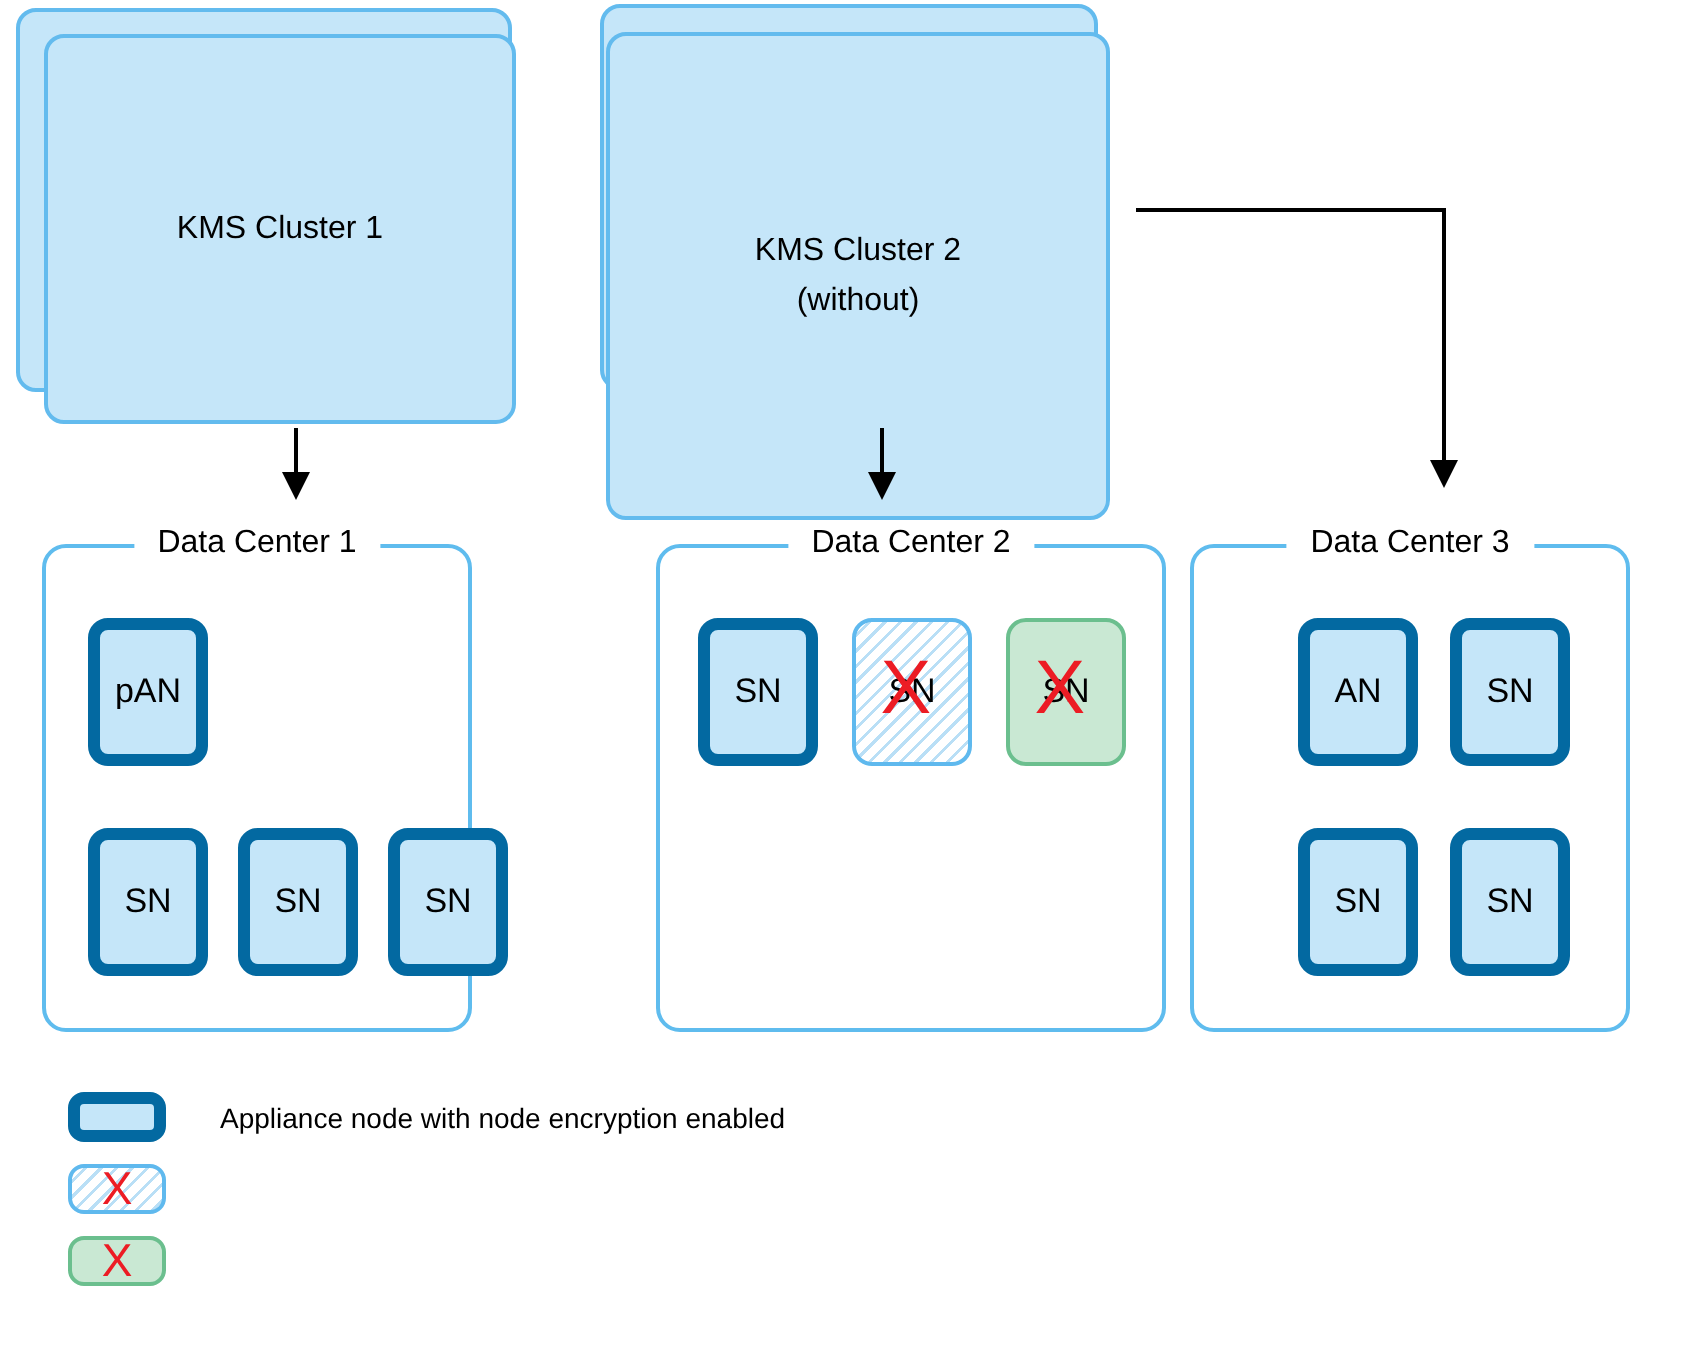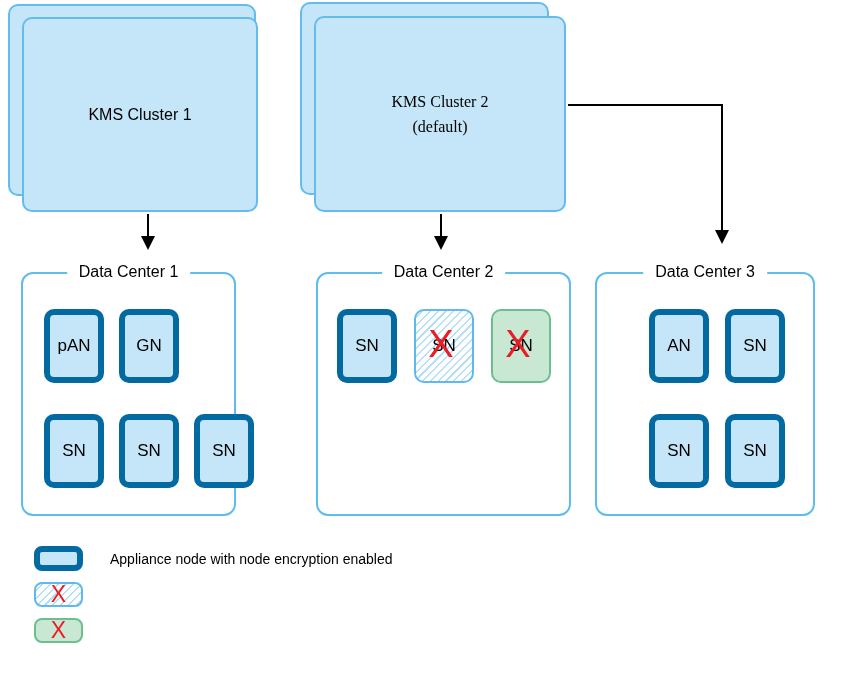--- a/index.html
+++ b/index.html
@@ -13,37 +13,37 @@
     position:absolute; background:#c5e6f9; border:2px solid #63bbee; border-radius:10px;
     box-sizing:border-box;
   }
   .cluster-front {
     display:flex; flex-direction:column; align-items:center; justify-content:center;
     font-size:16px; line-height:25px; text-align:center;
   }
   .c1-back { left:8px; top:4px; width:248px; height:192px; }
   .c1-front { left:22px; top:17px; width:236px; height:195px; }
   .c2-back { left:300px; top:2px; width:249px; height:193px; }
-  .c2-front { left:314px; top:16px; width:252px; height:196px;font-family:Liberation Serif, serif; }
+  .c2-front { left:303px; top:16px; width:252px; height:244px; }
 
   
   .line { position:absolute; background:#000; }
   .arrowhead-down {
     position:absolute; width:0; height:0;
     border-left:7px solid transparent; border-right:7px solid transparent;
     border-top:14px solid #000;
   }
 
   
   .dc {
     position:absolute; top:272px; height:244px; background:#fff;
     border:2px solid #5fbcee; border-radius:12px; box-sizing:border-box;
   }
   .dc1 { left:21px;  width:215px; }
-  .dc2 { left:316px; width:255px; }
+  .dc2 { left:328px; width:255px; }
   .dc3 { left:595px; width:220px; }
   .dc-title {
     position:absolute; top:-11px; left:50%; transform:translateX(-50%);
     background:#fff; padding:0 12px; font-size:16px; white-space:nowrap;
   }
 
   
   .node {
     position:absolute; width:60px; height:74px; border-radius:10px; box-sizing:border-box;
     display:flex; align-items:center; justify-content:center; font-size:17px;
@@ -73,40 +73,37 @@
 <div class="canvas">
 
   <div class="cluster-back c1-back"></div>
   <div class="cluster-front c1-front">
     <span>KMS Cluster 1</span>
   </div>
 
   <div class="cluster-back c2-back"></div>
   <div class="cluster-front c2-front">
     <span>KMS Cluster 2</span>
-    <span>(default)</span>
+    <span>(without)</span>
   </div>
 
   <div class="line" style="left:147px; top:214px; width:2px; height:23px;"></div>
   <div class="arrowhead-down" style="left:141px; top:236px;"></div>
 
   <div class="line" style="left:440px; top:214px; width:2px; height:23px;"></div>
   <div class="arrowhead-down" style="left:434px; top:236px;"></div>
 
   <div class="line" style="left:568px; top:104px; width:155px; height:2px;"></div>
   <div class="line" style="left:721px; top:104px; width:2px; height:127px;"></div>
   <div class="arrowhead-down" style="left:715px; top:230px;"></div>
 
   <div class="dc dc1">
     <span class="dc-title">Data Center 1</span>
     <div class="node node-blue" style="left:21px; top:35px;">
       <span>pAN</span>
-    </div>
-    <div class="node node-blue" style="left:96px; top:35px;">
-      <span>GN</span>
     </div>
     <div class="node node-blue" style="left:21px; top:140px;">
       <span>SN</span>
     </div>
     <div class="node node-blue" style="left:96px; top:140px;">
       <span>SN</span>
     </div>
     <div class="node node-blue" style="left:171px; top:140px;">
       <span>SN</span>
     </div>

